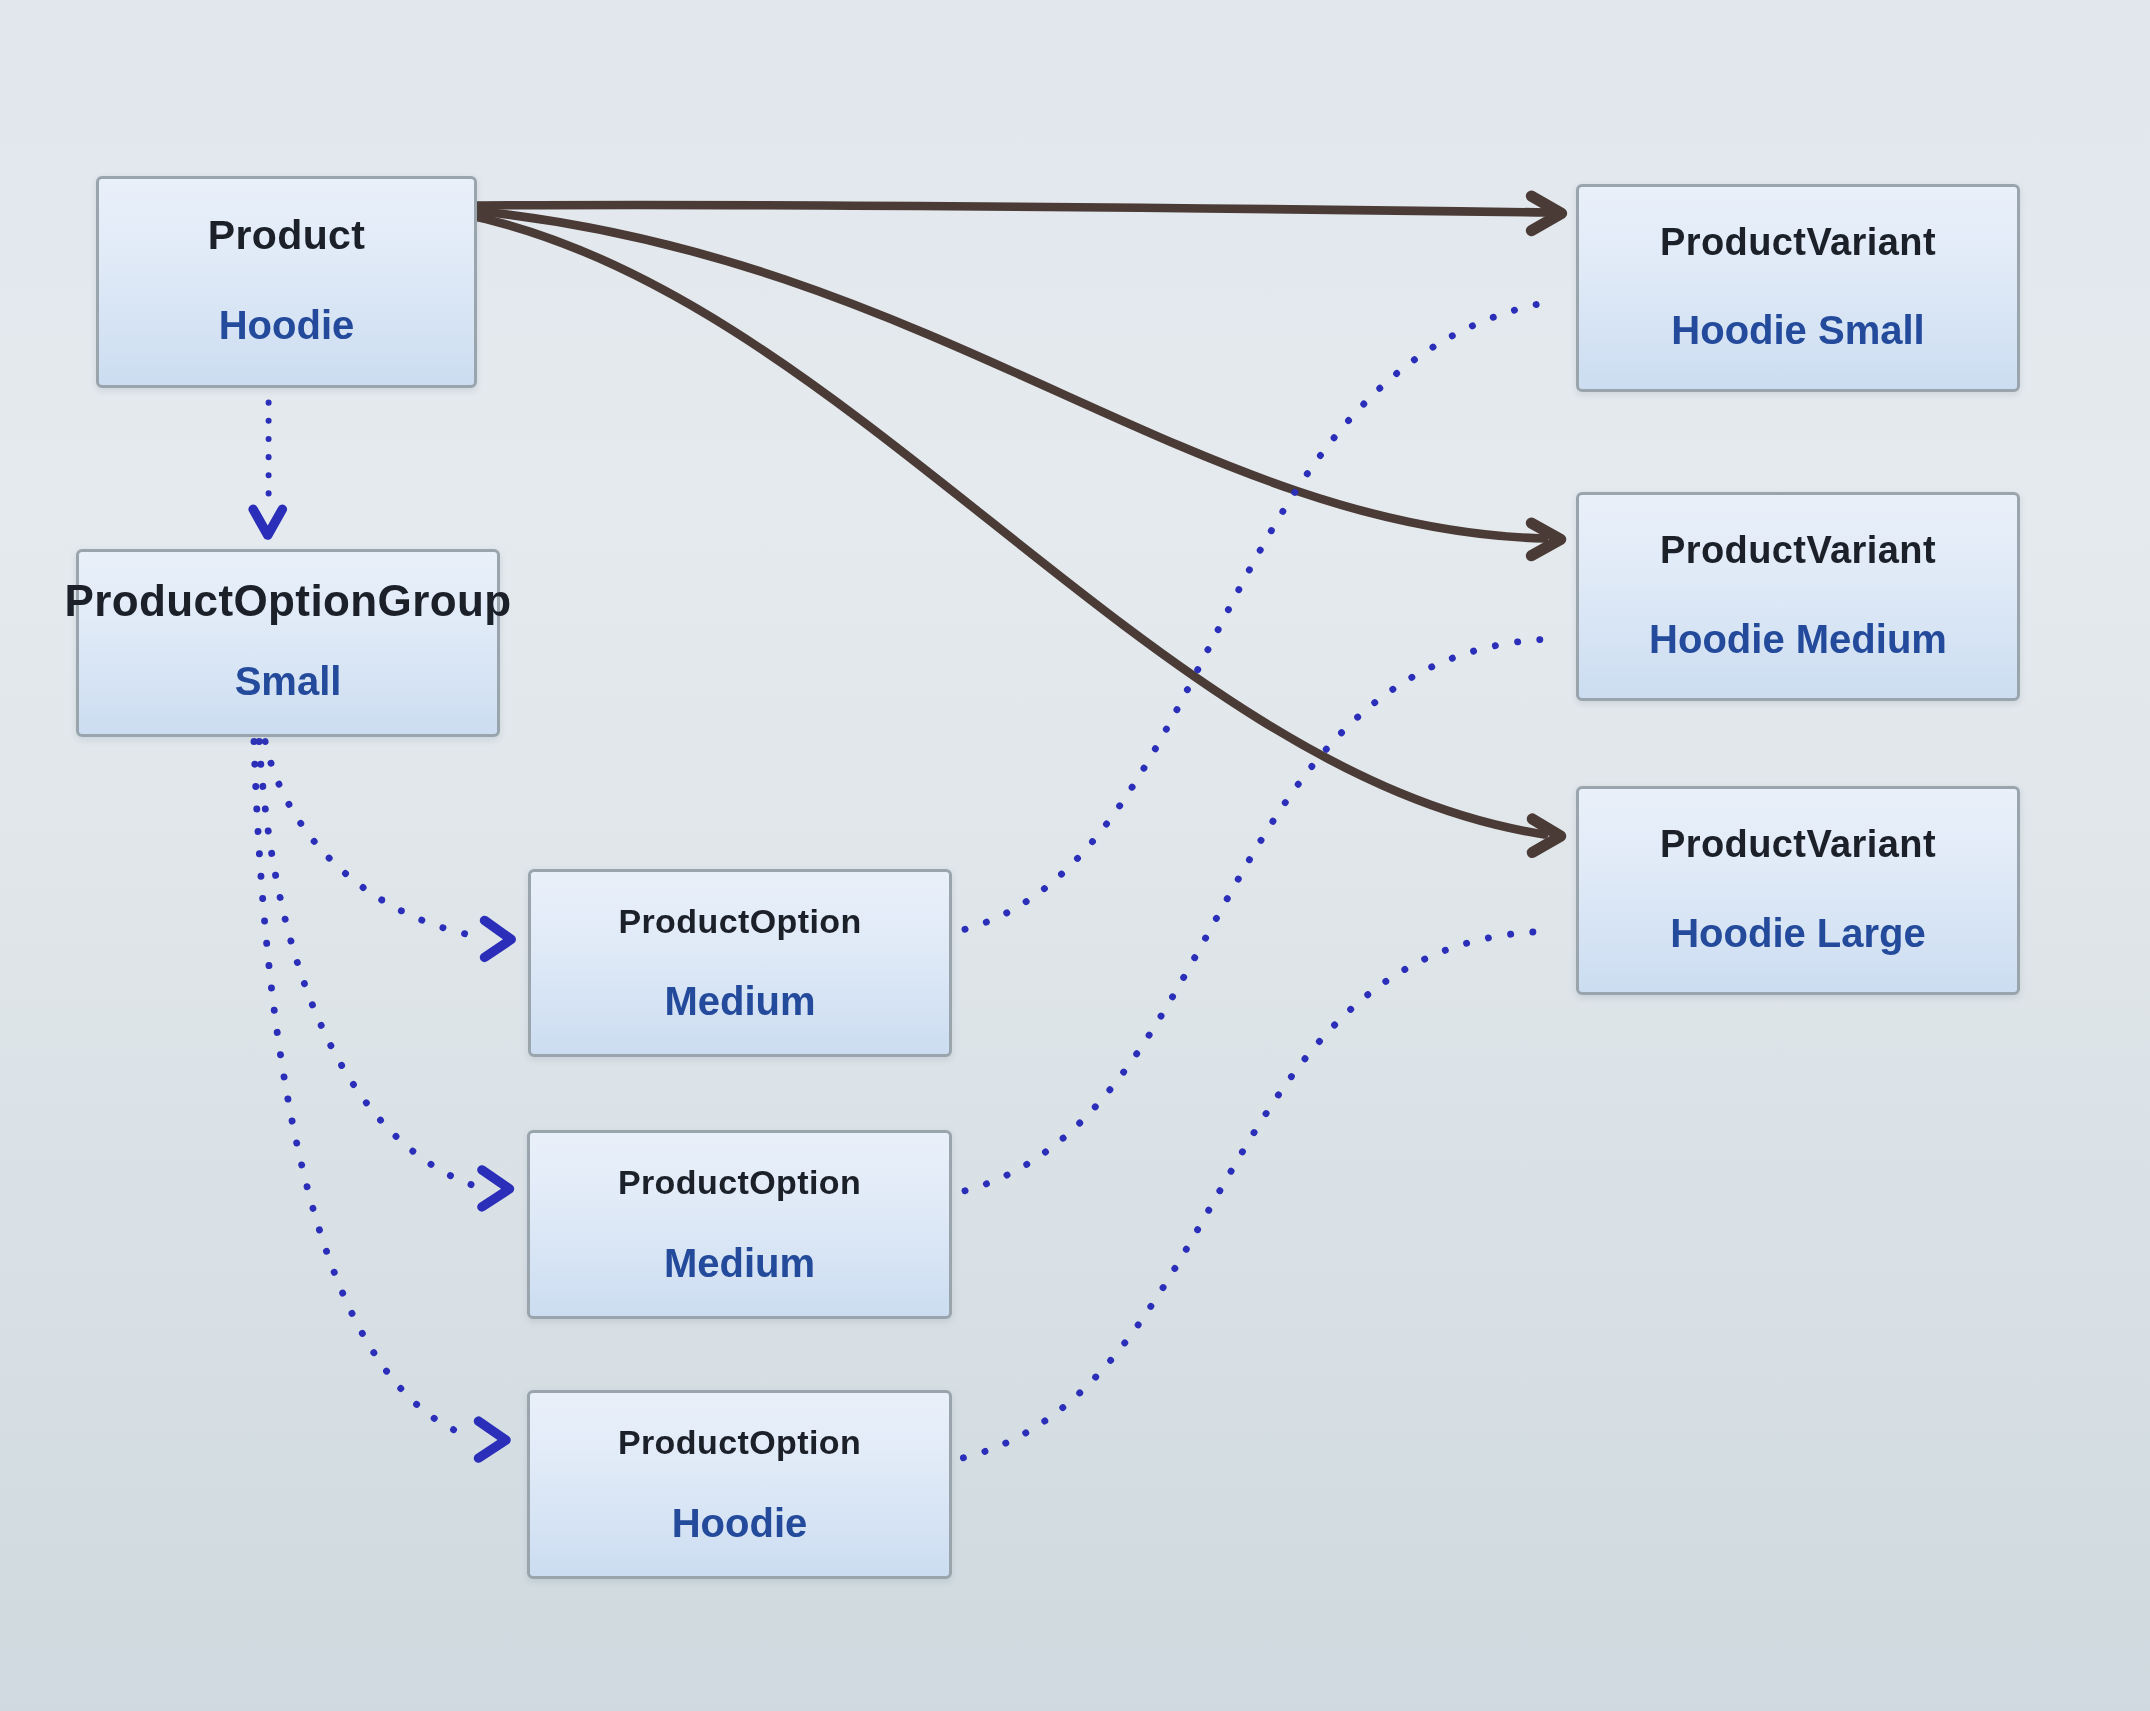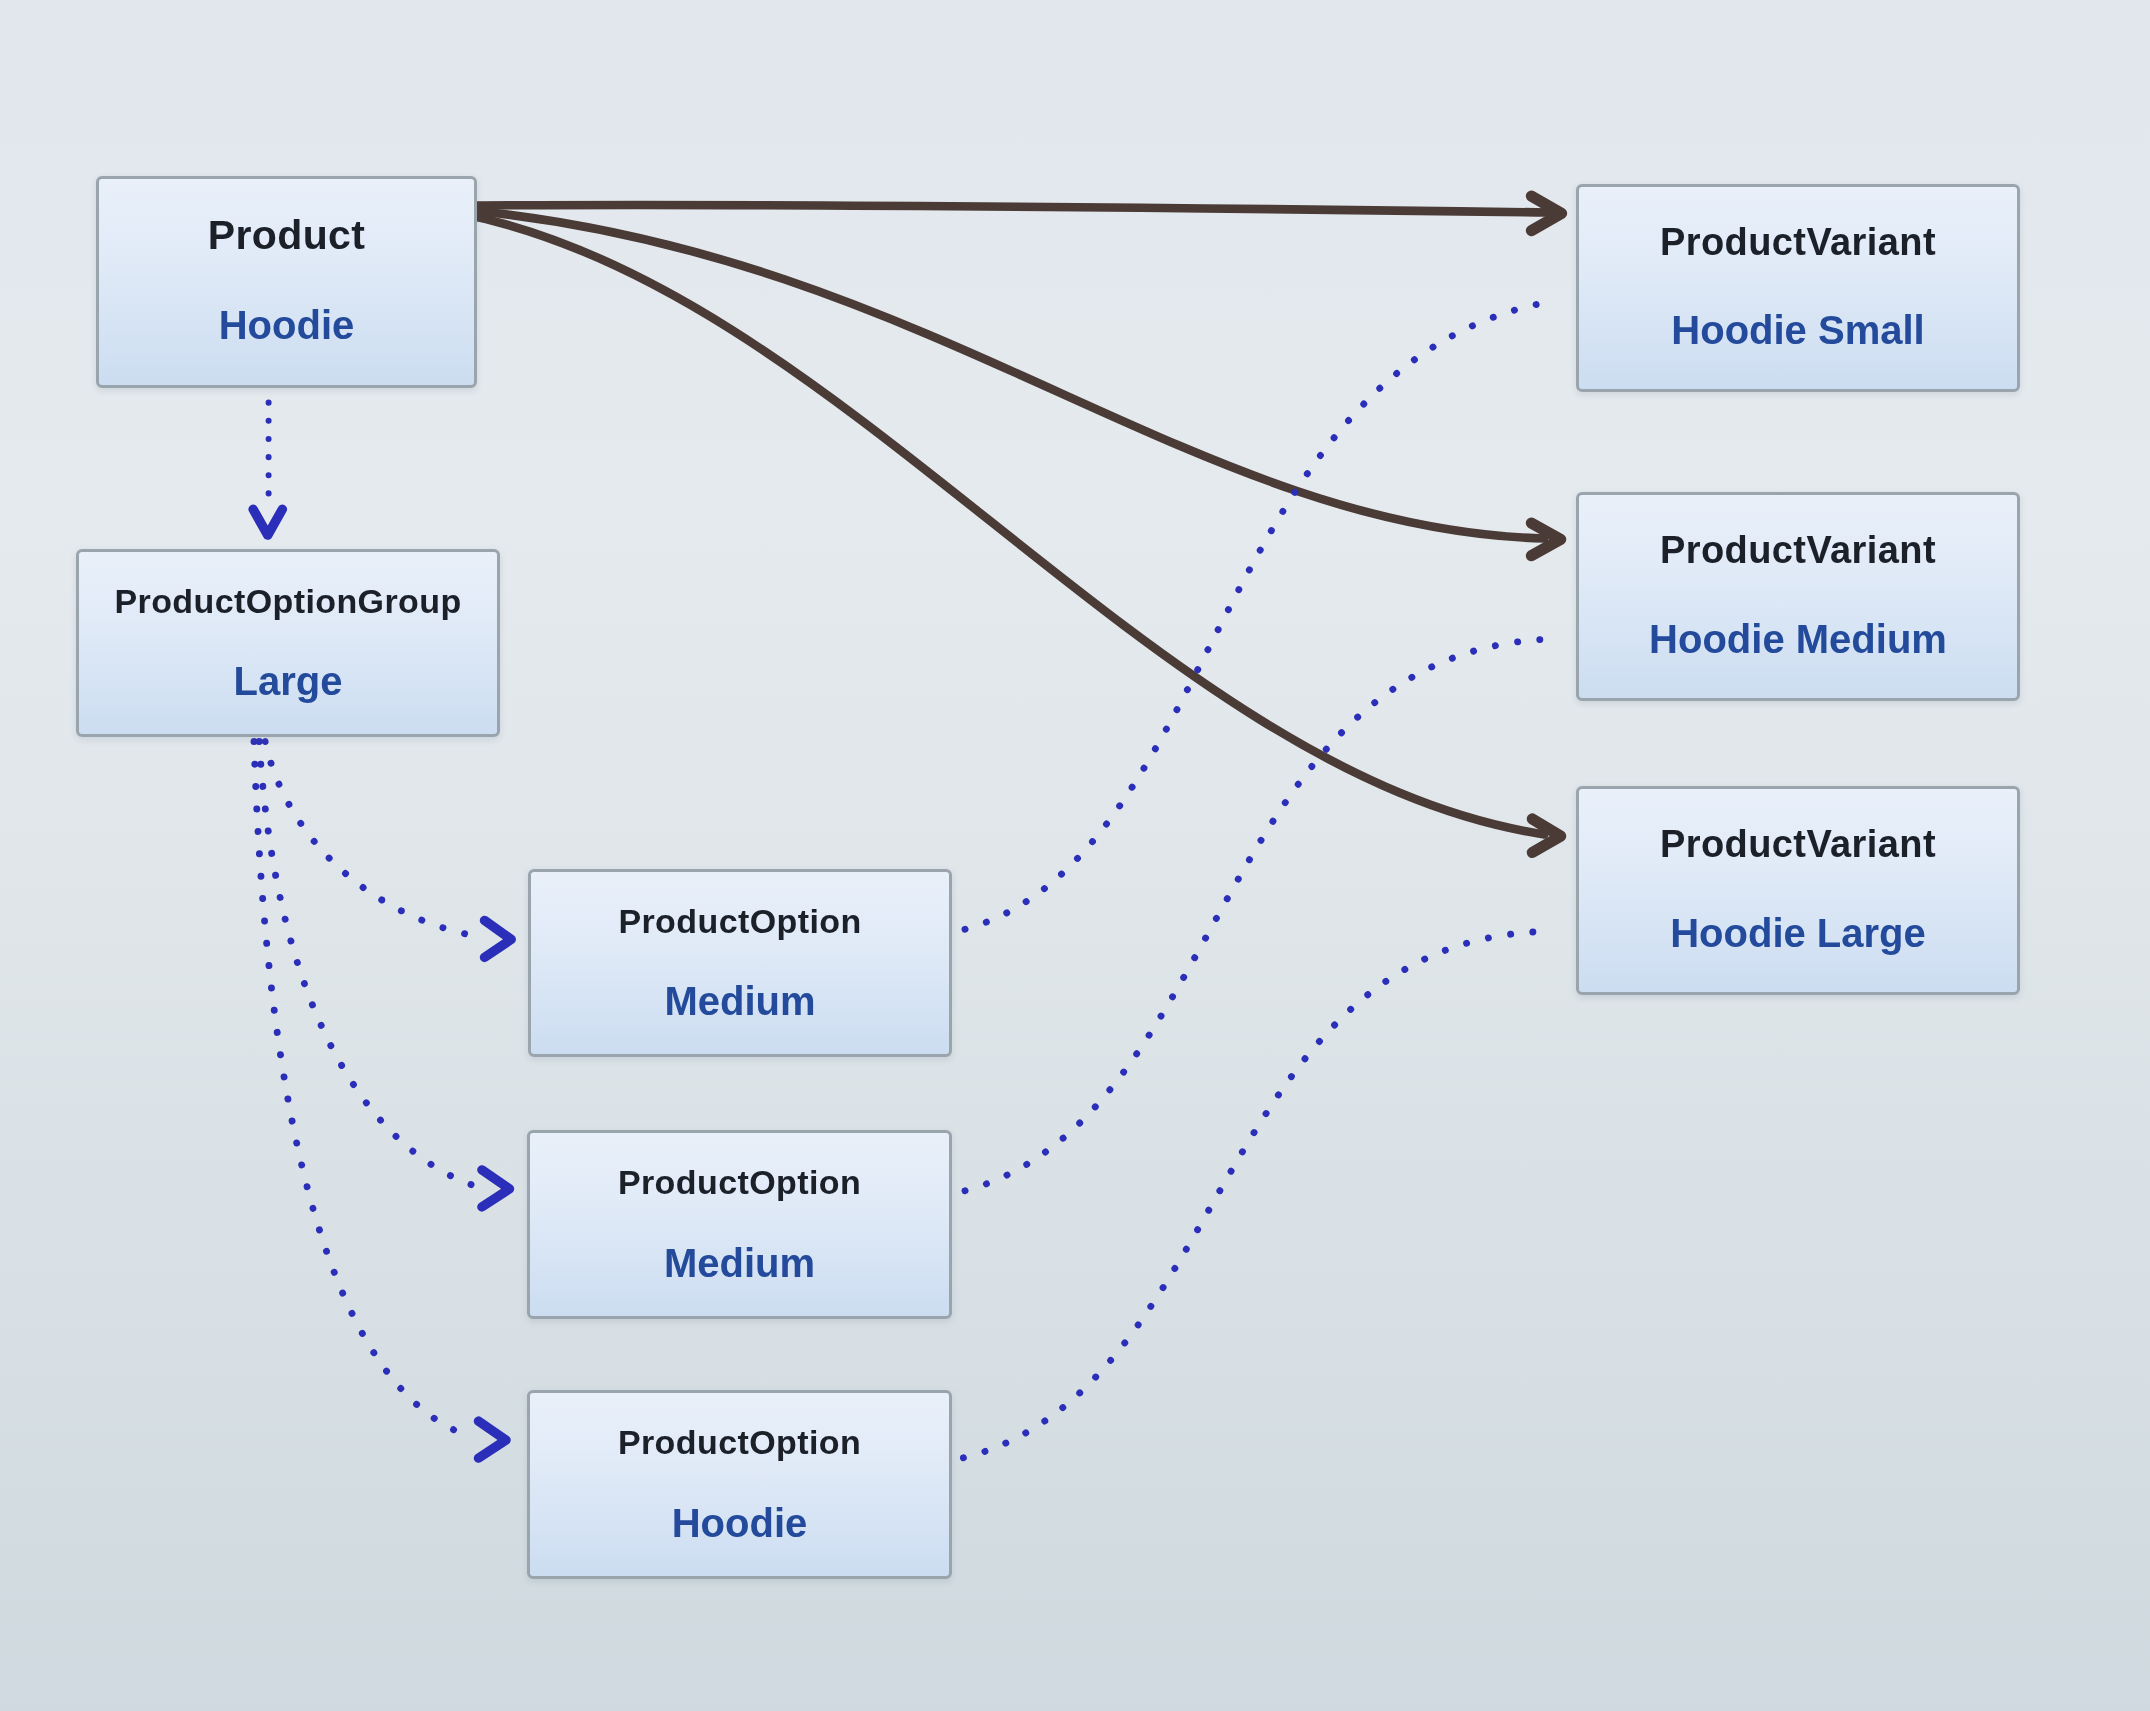--- a/index.html
+++ b/index.html
@@ -81,21 +81,21 @@
     position: absolute;
     left: 50%;
     top: 71%;
     transform: translate(-50%, -50%);
     white-space: nowrap;
     font-weight: bold;
     font-size: 40px;
     color: var(--node-label-color, #234a9b);
   }
   .node--product .node-title { font-size: 41px; }
-  .node--group .node-title { font-size: 34px; }
+  .node--group .node-title { font-size: 44px; }
   .node--option .node-title { font-size: 34px; }
   .node--variant .node-title { font-size: 38px; }
 </style>
 </head>
 <body>
 
 <div class="canvas">
 
   <svg class="edges" viewBox="0 0 2500 1989">
 
@@ -125,21 +125,21 @@
     <path class="edge-dotted" d="M1094,1700 C1430,1645 1400,1100 1790,1083"></path>
   </svg>
 
   <div class="node node--product" style="left:96px; top:176px; width:348px; height:206px;">
     <div class="node-title">Product</div>
     <div class="node-subtitle">Hoodie</div>
   </div>
 
   <div class="node node--group" style="left:76px; top:549px; width:391px; height:182px;">
     <div class="node-title">ProductOptionGroup</div>
-    <div class="node-subtitle">Large</div>
+    <div class="node-subtitle">Small</div>
   </div>
 
   <div class="node node--option" style="left:528px; top:869px; width:391px; height:182px;">
     <div class="node-title">ProductOption</div>
     <div class="node-subtitle">Medium</div>
   </div>
 
   <div class="node node--option" style="left:527px; top:1130px; width:392px; height:183px;">
     <div class="node-title">ProductOption</div>
     <div class="node-subtitle">Medium</div>

